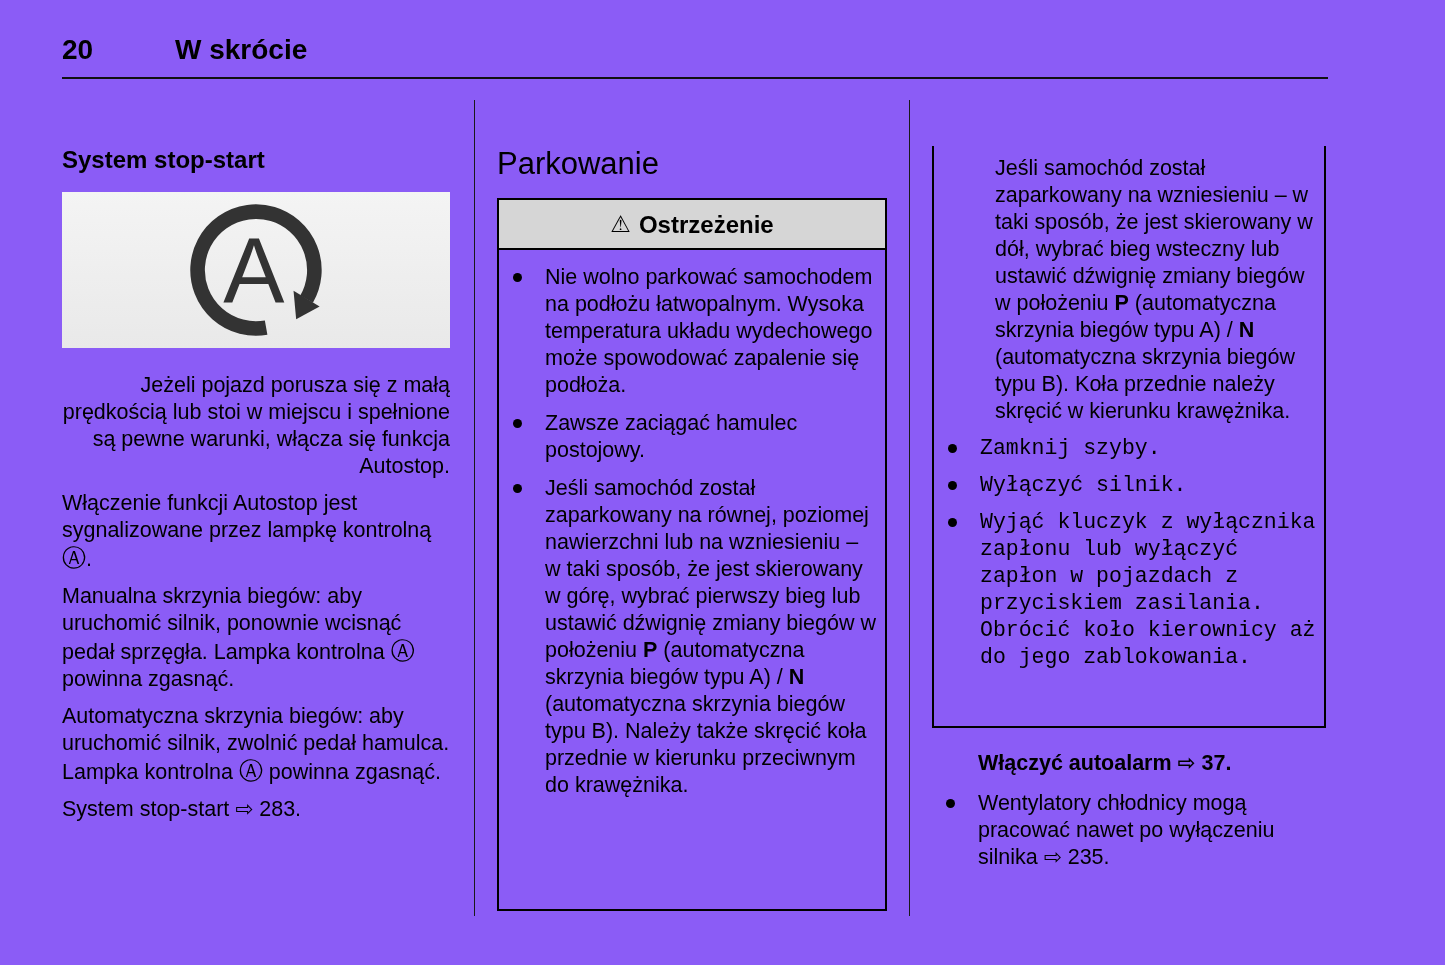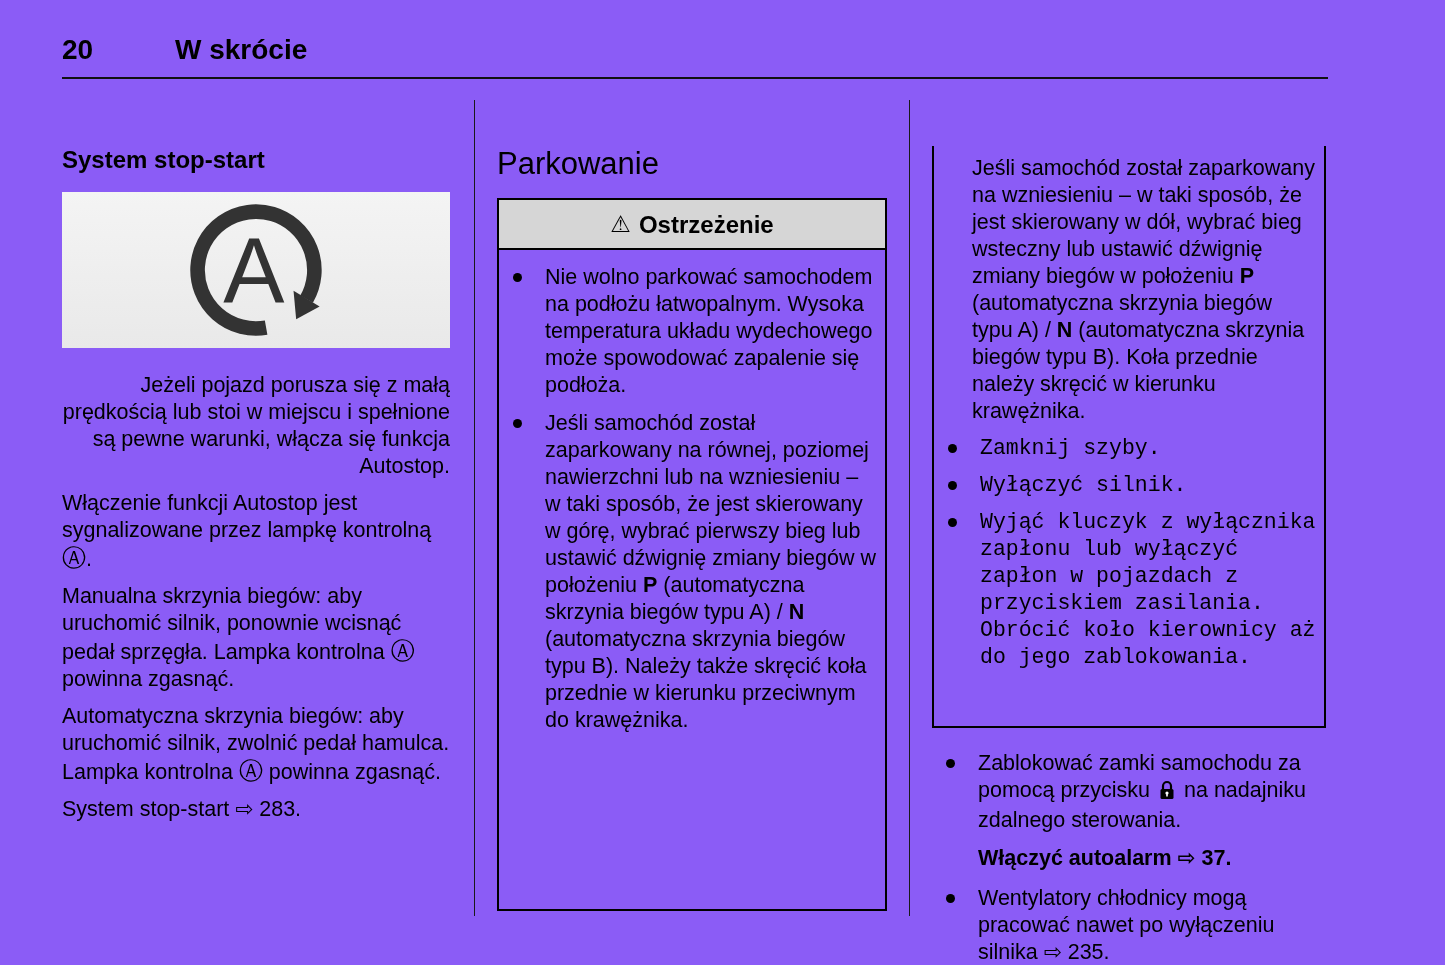--- a/index.html
+++ b/index.html
@@ -41,21 +41,21 @@
     padding:14px 6px 0 0;
   }
   .witem { position:relative; padding-left:46px; margin-bottom:11px; }
   .dot { position:absolute; left:14px; top:9px; width:9px; height:9px; border-radius:50%; background:#000; }
 
   .col-right { left:932px; width:394px; }
   .right-box {
     height:582px; border-left:2px solid #000; border-right:2px solid #000; border-bottom:2px solid #000;
     padding:9px 6px 0 0;
   }
-  .cont-para { padding-left:38px; margin-bottom:10px; }
+  .cont-para { padding-left:61px; margin-bottom:10px; }
   .witem.tight { margin-bottom:10px;font-family:Liberation Mono, monospace; }
   .outside { margin-top:22px; }
   .sub-para { padding-left:46px; margin-top:8px; margin-bottom:13px;font-weight:bold; }
   .b { font-weight:bold; }
   .lock-glyph { display:inline-block; vertical-align:-3px; margin:0 3px; }
 </style>
 </head>
 <body>
 
 <div class="page">
@@ -98,20 +98,24 @@
         <span class="warn-tri">⚠</span>
         <span>Ostrzeżenie</span>
       </div>
       <div class="wb-body">
 
         <div class="witem">
           <span class="dot"></span>
           <span>Nie wolno parkować samochodem na podłożu łatwopalnym. Wysoka temperatura układu wydechowego może spowodować zapalenie się podłoża.</span>
         </div>
 
+        <div class="witem">
+          <span class="dot"></span>
+          <span>Zawsze zaciągać hamulec postojowy.</span>
+        </div>
 
         <div class="witem">
           <span class="dot"></span>
           <span><span>Jeśli samochód został zaparkowany na równej, poziomej nawierzchni lub na wzniesieniu – w taki sposób, że jest skierowany w górę, wybrać pierwszy bieg lub ustawić dźwignię zmiany biegów w położeniu </span><span class="b">P</span><span> (automatyczna skrzynia biegów typu A) / </span><span class="b">N</span><span> (automatyczna skrzynia biegów typu B). Należy także skręcić koła przednie w kierunku przeciwnym do krawężnika.</span></span>
         </div>
 
       </div>
     </div>
   </section>
 
@@ -133,29 +137,20 @@
 
       <div class="witem tight">
         <span class="dot"></span>
         <span>Wyjąć kluczyk z wyłącznika zapłonu lub wyłączyć zapłon w pojazdach z przyciskiem zasilania. Obrócić koło kierownicy aż do jego zablokowania.</span>
       </div>
 
     </div>
 
     <div class="outside">
 
-      <div class="witem">
-        <span class="dot"></span>
-        <span><span>Zablokować zamki samochodu za pomocą przycisku </span><span class="lock-glyph"><svg width="16" height="20" viewBox="0 0 16 20" aria-hidden="true">
-                <path d="M4 9 V6 a4 4 0 0 1 8 0 V9" fill="none" stroke="#000" stroke-width="2.2"></path>
-                <rect x="1.5" y="9" width="13" height="10" rx="1.5" fill="#000"></rect>
-                <circle cx="8" cy="13" r="1.6" fill="#fff"></circle>
-                <rect x="7.2" y="13.5" width="1.6" height="3" fill="#fff"></rect>
-              </svg></span><span> na nadajniku zdalnego sterowania.</span></span>
-      </div>
 
       <div class="sub-para">Włączyć autoalarm ⇨ 37.</div>
 
       <div class="witem">
         <span class="dot"></span>
         <span>Wentylatory chłodnicy mogą pracować nawet po wyłączeniu silnika ⇨ 235.</span>
       </div>
 
     </div>
 

